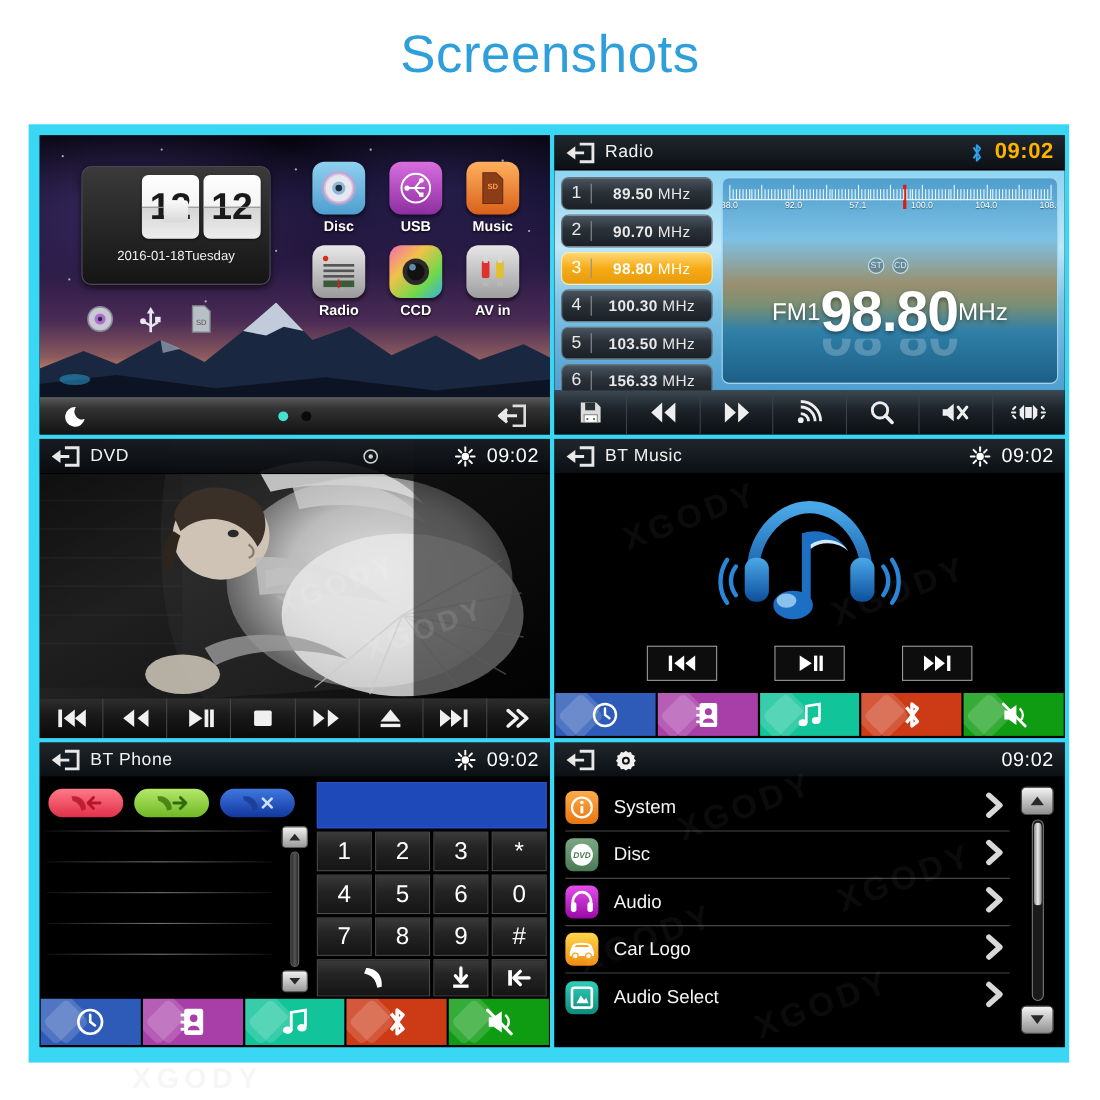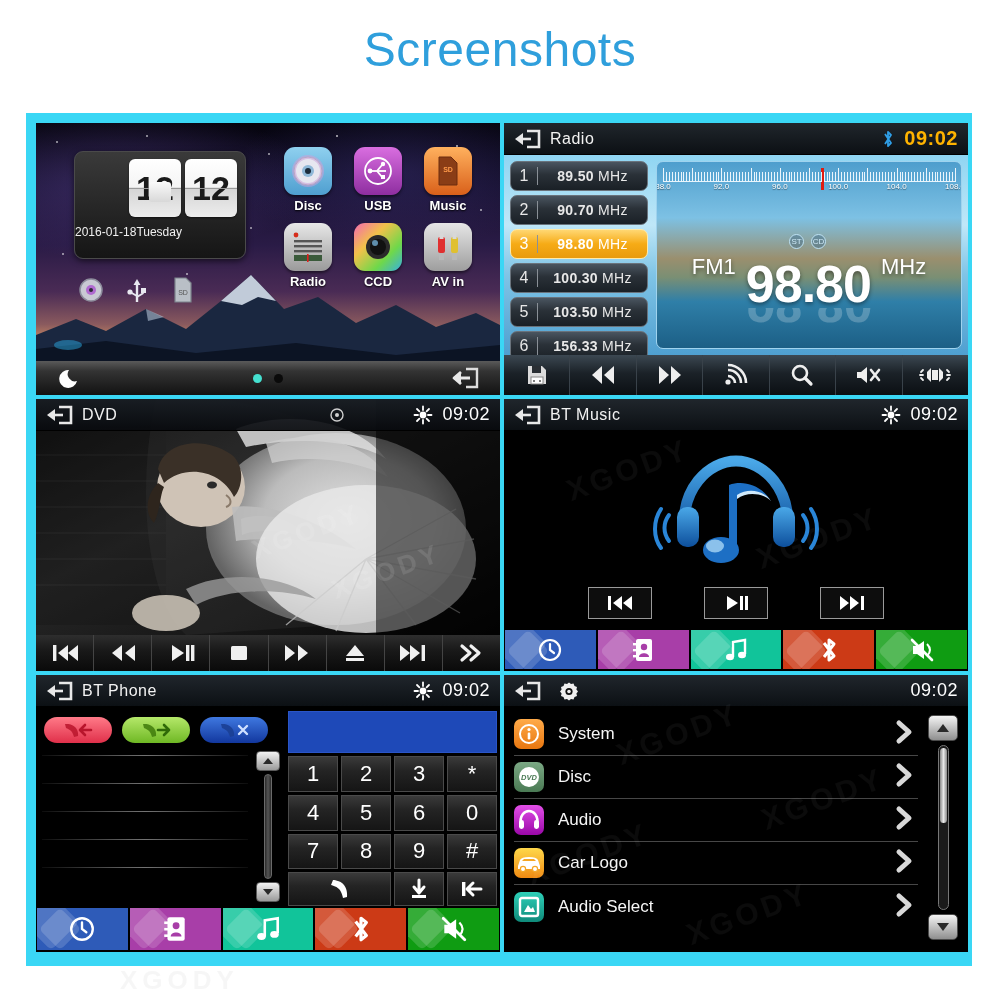--- a/index.html
+++ b/index.html
@@ -69,21 +69,21 @@
     background:linear-gradient(180deg,#ffffff 0%,#f4f4f4 48%,#d4d4d4 50%,#ededed 100%);
     position:relative; display:flex; align-items:center; justify-content:center;
     font-size:34px; color:#1a1a1a; font-weight:bold; box-shadow:0 1px 2px rgba(0,0,0,.5);
   }
   .flip::after{content:"";position:absolute;left:0;right:0;top:50%;height:1px;background:#9a9a9a;}
   .flip-center {
     position:absolute; left:50%; top:30px; transform:translateX(-50%);
     width:22px; height:20px; background:linear-gradient(180deg,#fafafa,#d8d8d8);
     border-radius:3px; z-index:3;
   }
-  .clock-meta { display:flex; justify-content:flex-start; padding-top:6px;
+  .clock-meta { display:flex; justify-content:center; padding-top:6px;
     font-size:12px; color:#f0f0f0; }
   .dock-mini { position:absolute; left:40px; top:152px; display:flex; gap:16px; align-items:center;}
   .dmi { width:30px; height:30px; display:flex; align-items:center; justify-content:center; }
 
   .appgrid { position:absolute; left:248px; top:24px; width:208px; }
   .approw { display:flex; gap:22px; margin-bottom:10px; }
   .app { width:48px; text-align:center; }
   .app-ic {
     width:48px; height:48px; border-radius:11px; margin:0 auto;
     display:flex; align-items:center; justify-content:center; position:relative;
@@ -129,21 +129,21 @@
   .tick.maj { top:0; height:14px; }
   .needle { position:absolute; top:0; width:3px; height:22px; background:#e01b0f; }
   .scale-lbls { position:relative; height:12px; }
   .slb { position:absolute; font-size:8px; color:#fff; transform:translateX(-50%);
          text-shadow:0 1px 1px rgba(0,0,0,.5);}
   .stind { position:absolute; top:72px; left:50%; transform:translateX(-20px); display:flex; gap:7px;}
   .stbadge { width:15px; height:15px; border-radius:50%; border:1px solid #bfe3f5;
     color:#cfeaf8; font-size:8px; display:flex; align-items:center; justify-content:center;
     background:rgba(40,90,130,.35); }
   .freq-row { position:absolute; top:92px; left:0; right:0; display:flex;
-    align-items:flex-start; justify-content:center; gap:10px;
+    align-items:center; justify-content:center; 
     text-shadow:0 2px 4px rgba(0,0,0,.45); color:#fff;}
   .band { font-size:22px; }
   .bigfreq { font-size:52px; font-weight:bold; letter-spacing:-1px; }
   .mhz { font-size:22px; }
   .freq-refl {
     position:absolute; top:146px; left:0; right:0; text-align:center;
     font-size:52px; font-weight:bold; color:rgba(255,255,255,.22);
     transform:scaleY(-1); letter-spacing:-1px; overflow:hidden; height:26px;
   }
   .radio-bar {
@@ -563,21 +563,21 @@
                   <i class="tick" style="left: 95%;"></i>
                   <i class="tick" style="left: 96%;"></i>
                   <i class="tick" style="left: 97%;"></i>
                   <i class="tick" style="left: 98%;"></i>
                   <i class="tick" style="left: 99%;"></i>
                   <i class="tick maj" style="left: 100%;"></i>
                 </div>
               <div class="scale-lbls" id="scalelbls">
                   <span class="slb" style="left: 0%;">88.0</span>
                   <span class="slb" style="left: 20%;">92.0</span>
-                  <span class="slb" style="left: 40%;">96.0</span>
+                  <span class="slb" style="left: 40%;">57.1</span>
                   <span class="slb" style="left: 60%;">100.0</span>
                   <span class="slb" style="left: 80%;">104.0</span>
                   <span class="slb" style="left: 100%;">108.0</span>
                 </div>
             </div>
             <div class="stind">
               <span class="stbadge">ST</span>
               <span class="stbadge">CD</span>
             </div>
             <div class="freq-row">

